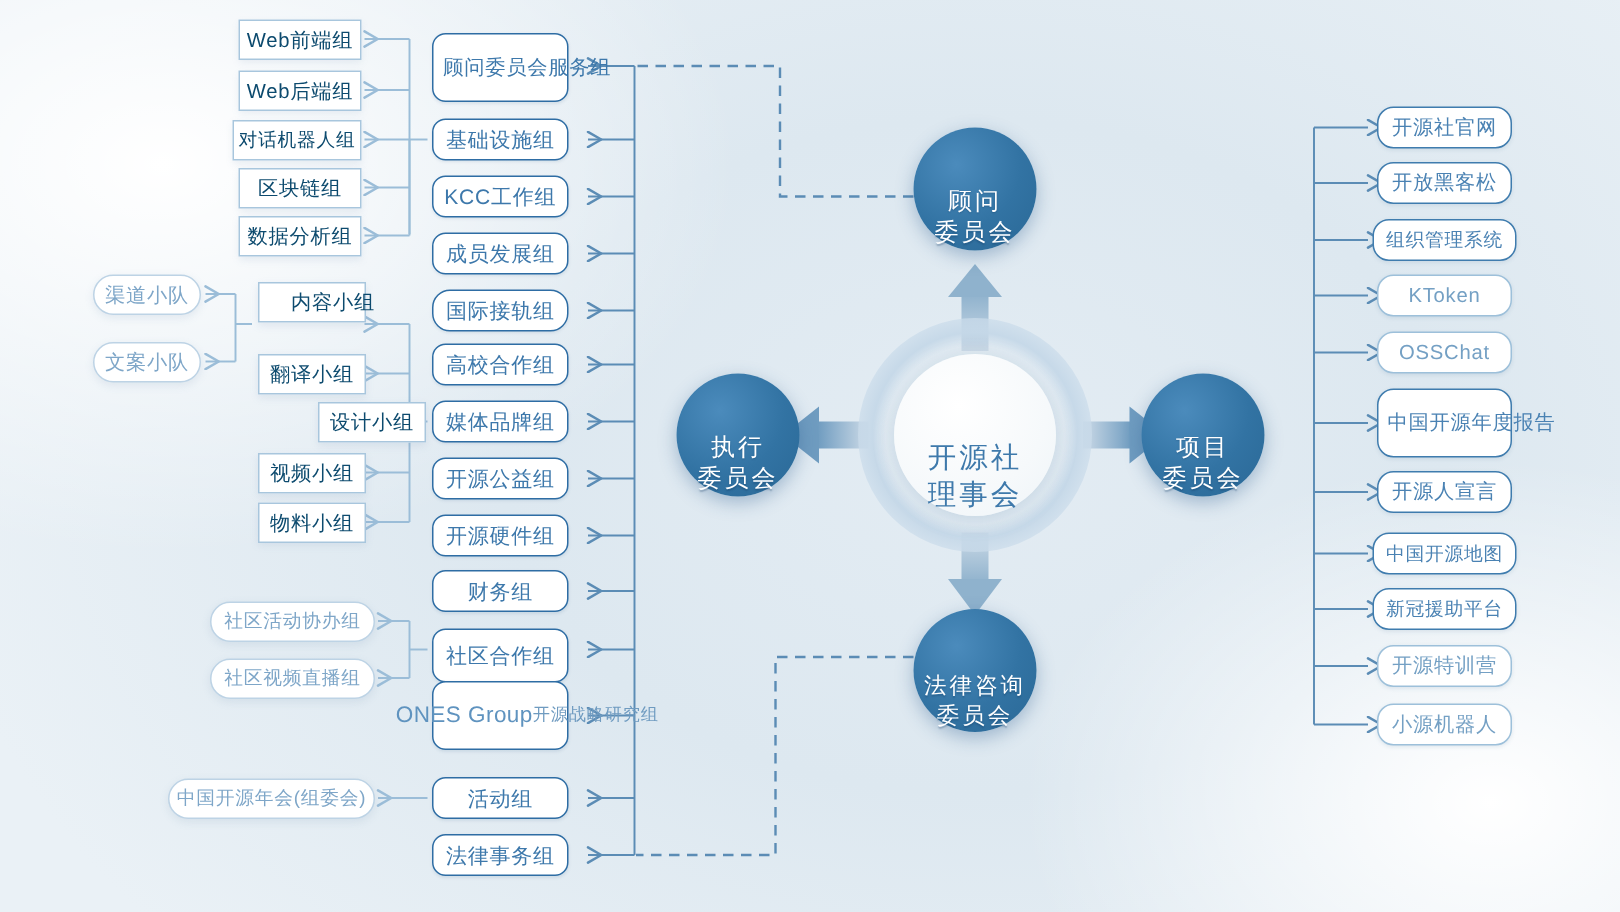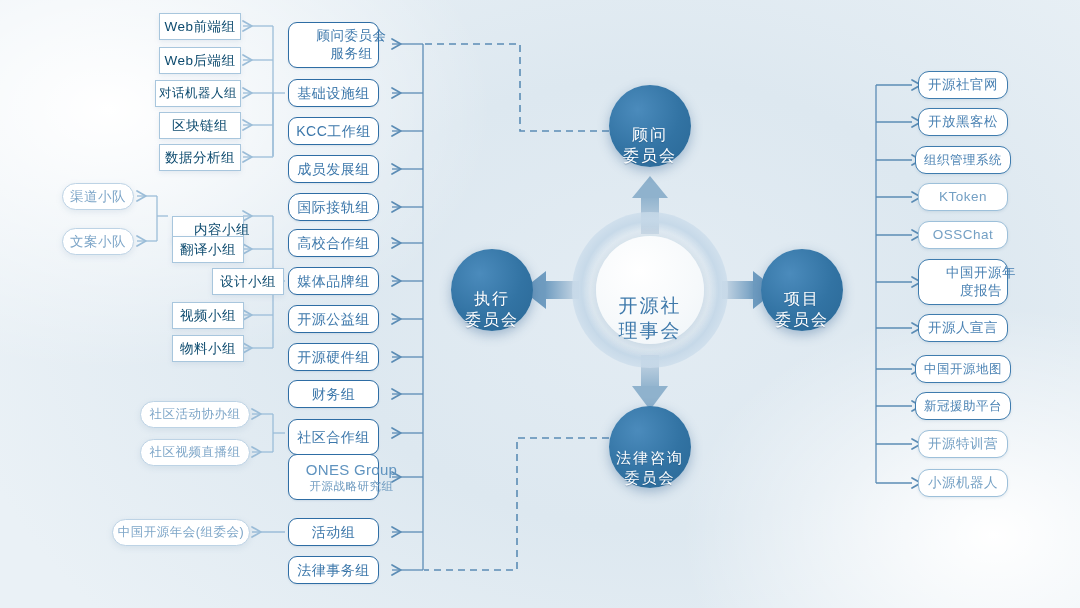--- a/index.html
+++ b/index.html
@@ -56,21 +56,21 @@
   }
   
   .proj{
     border:1.5px solid #3f7cae;
     color:#4a82b3;
     font-size:13.5px;
     border-radius:11px;
     box-shadow:0 1px 3px rgba(70,110,150,.14);
   }
   .proj.soft{border-color:#9dc0da;color:#74a0c4;}
-  .two-line{flex-direction:column;line-height:1.3;padding-left:36px;}
+  .two-line{flex-direction:row;line-height:1.3;padding-left:36px;}
   .two-line .l1{font-size:13.5px;}
   .two-line .l2{font-size:12px;}
   .ones .l1{font-size:15px;color:#5f93bf;letter-spacing:.3px;}
   .ones .l2{font-size:11.5px;color:#6f9bc0;}
   .small-txt{font-size:12.5px;}
 
   
   .circle{
     position:absolute;border-radius:50%;
     display:flex;flex-direction:column;align-items:center;justify-content:flex-end;
@@ -260,21 +260,21 @@
   </div>
   <div class="node lv2" style="left:288px;top:518px;width:91px;height:28px;">活动组</div>
   <div class="node lv2" style="left:288px;top:556px;width:91px;height:28px;">法律事务组</div>
 
   <div class="node lv3" style="left:159px;top:13px;width:82px;height:27px;">Web前端组</div>
   <div class="node lv3" style="left:159px;top:47px;width:82px;height:27px;">Web后端组</div>
   <div class="node lv3 small-txt" style="left:155px;top:80px;width:86px;height:27px;">对话机器人组</div>
   <div class="node lv3" style="left:159px;top:112px;width:82px;height:27px;">区块链组</div>
   <div class="node lv3" style="left:159px;top:144px;width:82px;height:27px;">数据分析组</div>
 
-  <div class="node lv3" style="left:172px;top:216px;width:72px;height:27px;padding-left:28px;">内容小组</div>
+  <div class="node lv3" style="left:172px;top:188px;width:72px;height:27px;padding-left:28px;">内容小组</div>
   <div class="node lv3" style="left:172px;top:236px;width:72px;height:27px;">翻译小组</div>
   <div class="node lv3" style="left:172px;top:268px;width:72px;height:27px;margin-left:40px;">设计小组</div>
   <div class="node lv3" style="left:172px;top:302px;width:72px;height:27px;">视频小组</div>
   <div class="node lv3" style="left:172px;top:335px;width:72px;height:27px;">物料小组</div>
 
   <div class="node lv4" style="left:62px;top:183px;width:72px;height:27px;">渠道小队</div>
   <div class="node lv4" style="left:62px;top:228px;width:72px;height:27px;">文案小队</div>
 
   <div class="node lv4 small-txt" style="left:140px;top:401px;width:110px;height:27px;">社区活动协办组</div>
   <div class="node lv4 small-txt" style="left:140px;top:439px;width:110px;height:27px;">社区视频直播组</div>

